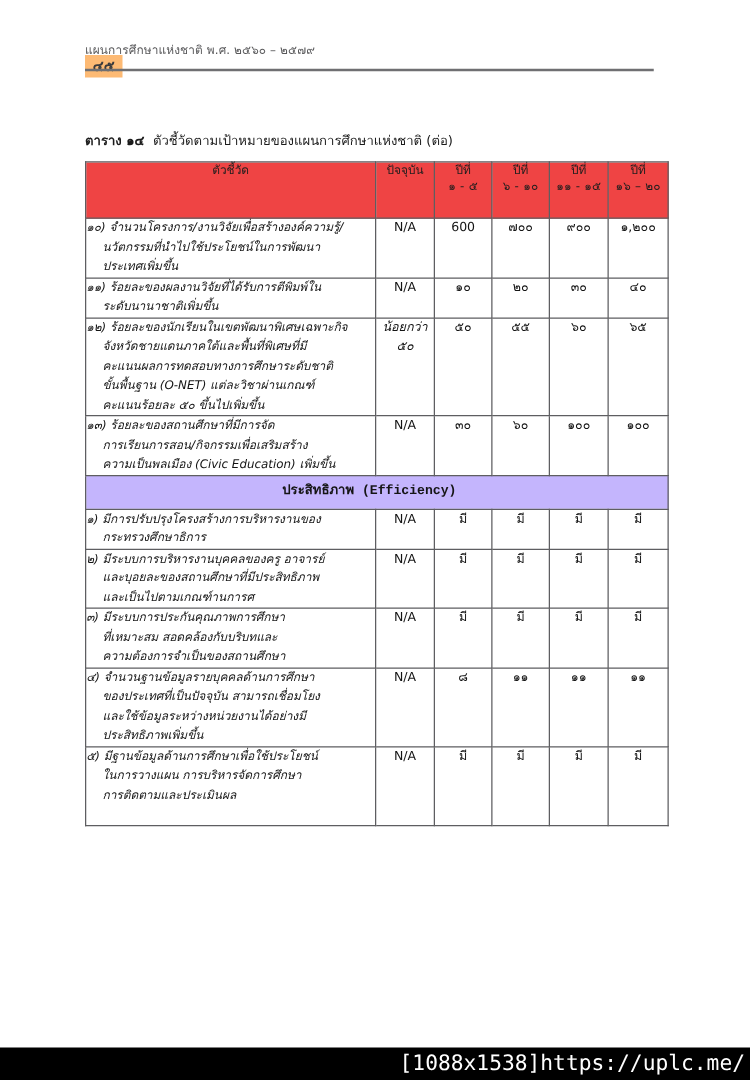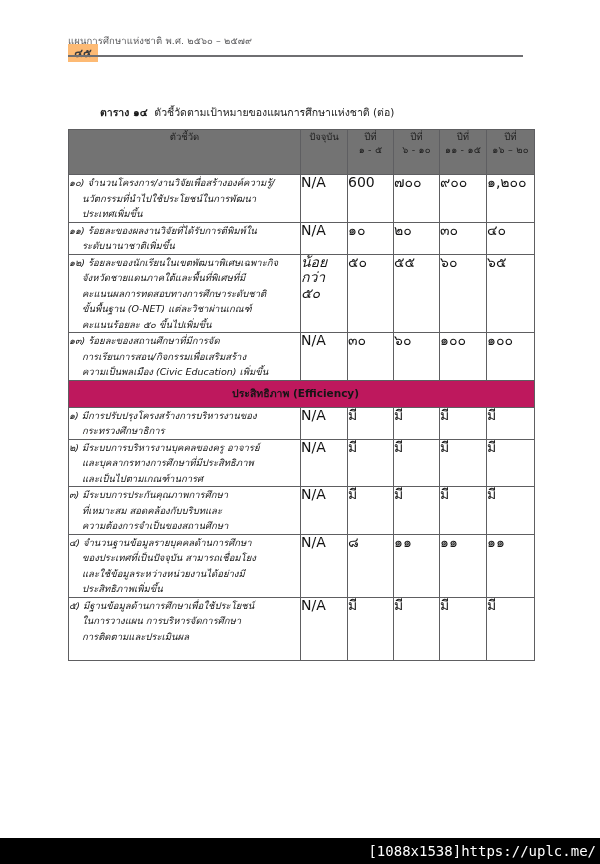--- a/index.html
+++ b/index.html
@@ -66,21 +66,20 @@
   }
 
   
   .table-caption {
     position: absolute;
     top: 104px;
     left: 68px;
     font-size: 10.5px;
     color: #1b1b1b;
     white-space: nowrap;
-    margin-left: 32px;
   }
   .table-caption .cap-label {
     font-weight: bold;
   }
   .table-caption .cap-text {
     font-weight: normal;
   }
 
   
   .tbl-wrap {
@@ -94,21 +93,21 @@
     width: 466px;
     table-layout: fixed;
   }
   table.indicators th,
   table.indicators td {
     border: 1px solid #5e5e61;
     vertical-align: top;
     padding: 0;
   }
   thead th {
-    background: #737373;
+    background: #ef4444;
     color: #1d1d1d;
     font-size: 9.5px;
     font-weight: normal;
     text-align: center;
     vertical-align: middle;
     height: 44px;
     line-height: 13px;
     padding: 2px 1px;
   }
   thead th .yr-top { display: block; }
@@ -128,59 +127,60 @@
     padding: 4px 4px 5px 7px;
     font-style: italic;
   }
   td.ind .ln {
     display: block;
     white-space: nowrap;
   }
   td.ind .ln.indent { padding-left: 13px; }
 
   td.val {
-    font-size: 14px;
+    font-size: 10px;
     line-height: 15.5px;
     color: #141414;
-    text-align: left;
+    text-align: center;
     padding: 4px 2px 5px 2px;
   }
   td.val .sub {
     display: block;
     font-style: italic;
   }
 
   tr.section-row td {
-    background: #be185d;
+    background: #c4b5fd;
     text-align: center;
     font-size: 10.5px;
     font-weight: bold;
     color: #151515;
     padding: 5px 12px 6px 0;
     line-height: 15px;
+    font-family: Liberation Mono, monospace;
   }
 
   
   .watermark-bar {
     position: absolute;
     left: 0;
     bottom: 0;
     width: 600px;
     height: 26px;
     background: #000000;
     display: flex;
     align-items: center;
     justify-content: flex-end;
     box-sizing: border-box;
     padding-right: 4px;
   }
   .watermark-text {
     color: #ffffff;
     font-family: "DejaVu Sans Mono", "Liberation Mono", monospace;
-    font-size: 14px;
+    font-size: 17px;
     letter-spacing: 0px;
     white-space: nowrap;
   }
 </style>
 </head>
 <body>
 
 <div class="page">
 
   <div class="running-header">
@@ -299,21 +299,21 @@
           <td class="val">N/A</td>
           <td class="val">มี</td>
           <td class="val">มี</td>
           <td class="val">มี</td>
           <td class="val">มี</td>
         </tr>
 
         <tr>
           <td class="ind">
             <span class="ln">๒) มีระบบการบริหารงานบุคคลของครู อาจารย์</span>
-            <span class="ln indent">และบุคลากรทางการศึกษาที่มีประสิทธิภาพ</span>
+            <span class="ln indent">และบุอยละของสถานศึกษาที่มีประสิทธิภาพ</span>
             <span class="ln indent">และเป็นไปตามเกณฑ์านการศ</span>
           </td>
           <td class="val">N/A</td>
           <td class="val">มี</td>
           <td class="val">มี</td>
           <td class="val">มี</td>
           <td class="val">มี</td>
         </tr>
 
         <tr>

